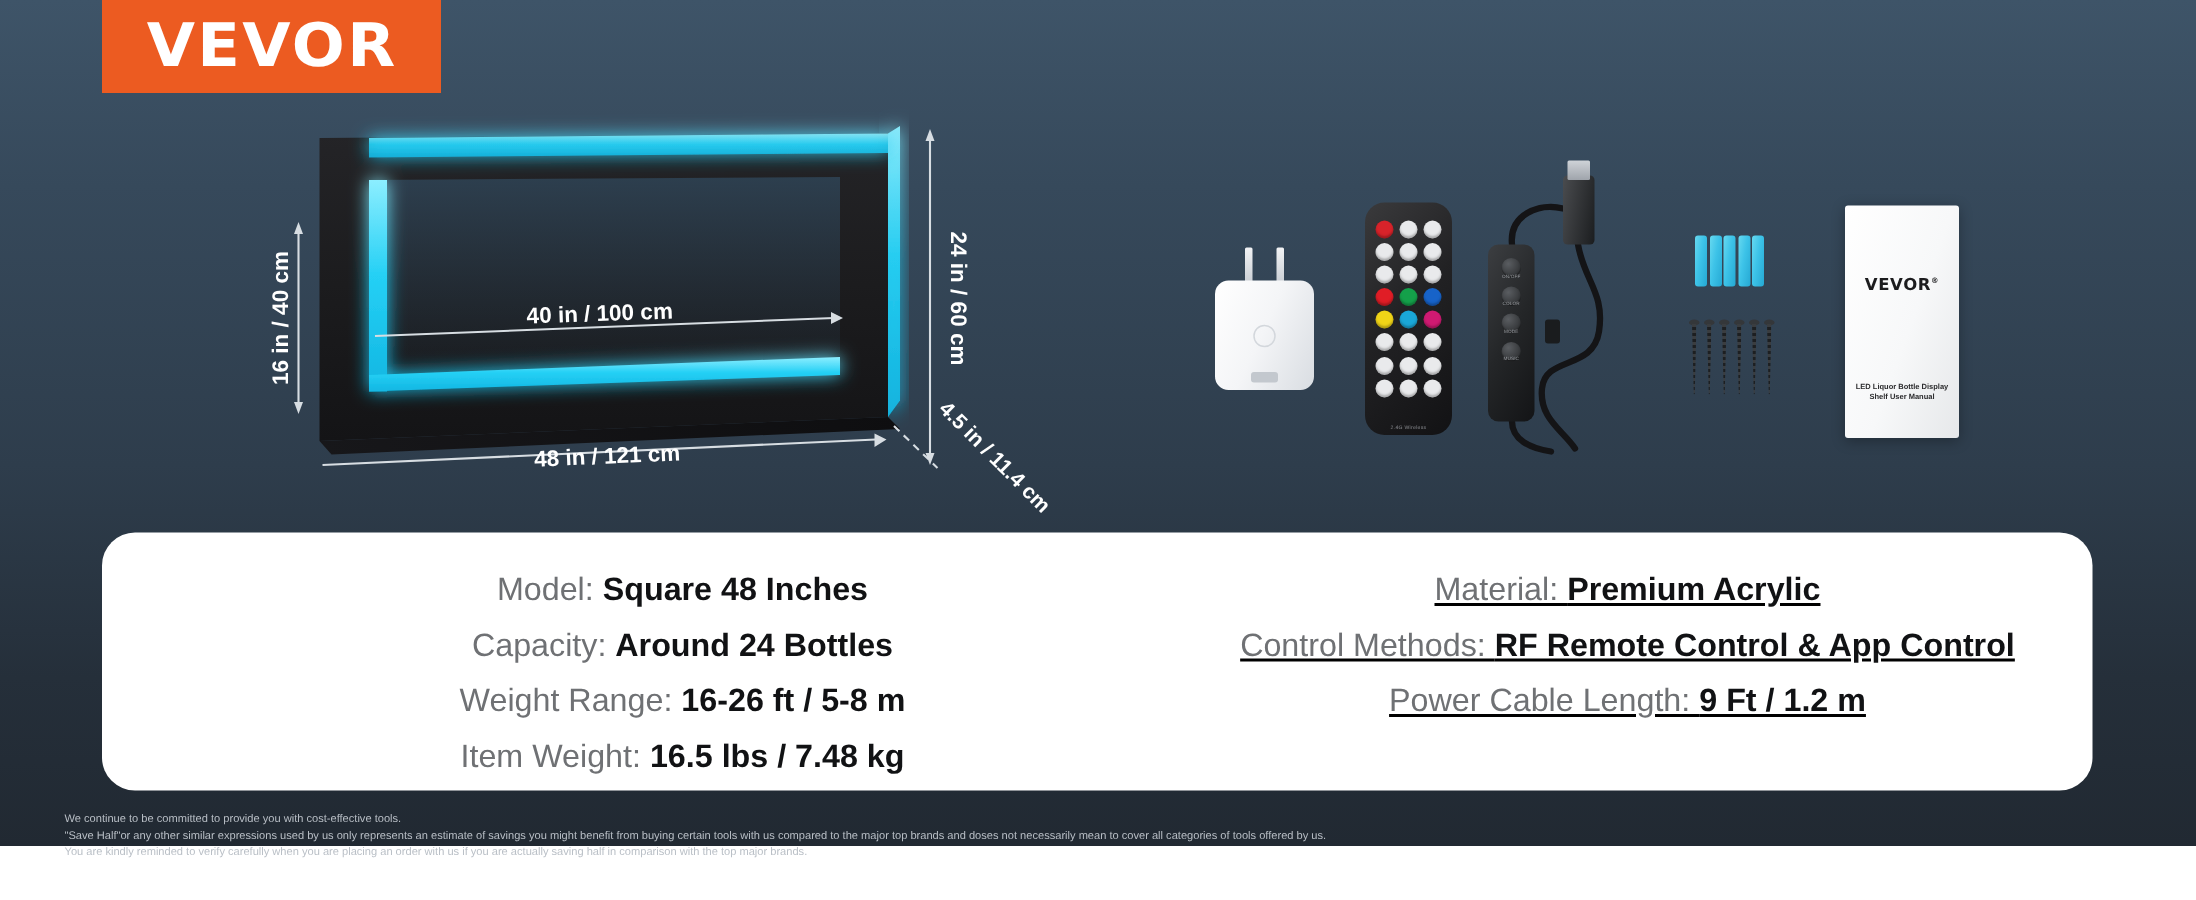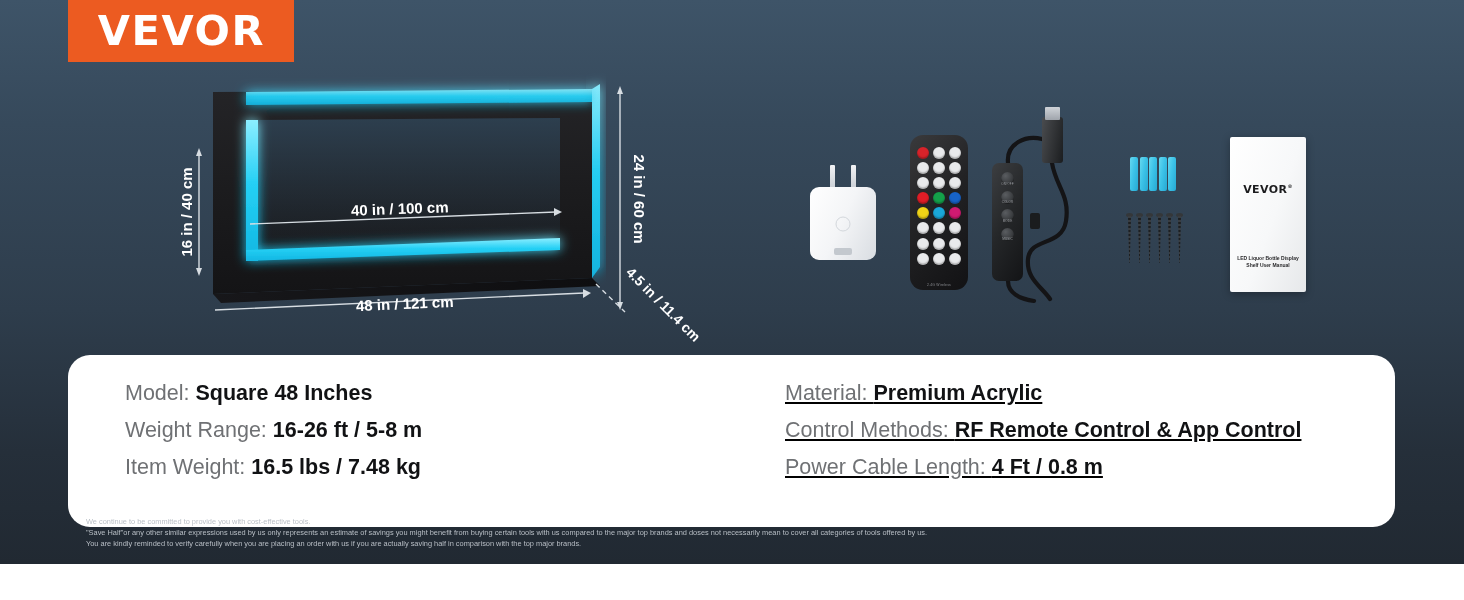--- a/index.html
+++ b/index.html
@@ -158,30 +158,30 @@
 
   
   #spec-card {
     position: absolute; left: 68px; top: 355px;
     width: 1327px; height: 172px;
     background: #fff;
     border-radius: 22px;
     display: flex;
     padding: 20px 0 0 57px;
   }
-  .spec-col { display: flex; flex-direction: column; gap: 1px; }
+  .spec-col { display: flex; flex-direction: column; gap: 1px; align-items: center; }
   #spec-col-left  { width: 660px; }
   #spec-col-right { width: 600px; text-decoration: underline; }
   .spec-row { font-size: 21.5px; line-height: 36px; white-space: nowrap; }
   .spec-label { color: #6f7174; }
   .spec-value { color: #111214; font-weight: bold; }
 
   
   #disclaimer {
-    position: absolute; left: 43px; top: 516px; width: 1340px; margin-left: 43px;
+    position: absolute; left: 43px; top: 540px; width: 1340px;
   }
   .disclaimer-line {
     color: #b9bfc6;
     font-size: 7.4px;
     line-height: 11.2px;
     white-space: nowrap;
     font-family: "Liberation Sans", sans-serif;
   }
 </style>
 </head>
@@ -377,27 +377,28 @@
       <div class="manual-brand">
         <span>VEVOR</span><sup>®</sup>
       </div>
       <div class="manual-title">LED Liquor Bottle Display Shelf User Manual</div>
     </div>
   </div>
 
   <div id="spec-card">
     <div class="spec-col" id="spec-col-left">
         <div class="spec-row"><span class="spec-label">Model: </span><span class="spec-value">Square 48 Inches</span></div>
+        <div class="spec-row"><span class="spec-label">Capacity: </span><span class="spec-value">Around 24 Bottles</span></div>
         <div class="spec-row"><span class="spec-label">Weight Range: </span><span class="spec-value">16-26 ft / 5-8 m</span></div>
         <div class="spec-row"><span class="spec-label">Item Weight: </span><span class="spec-value">16.5 lbs / 7.48 kg</span></div>
       </div>
     <div class="spec-col" id="spec-col-right">
         <div class="spec-row"><span class="spec-label">Material: </span><span class="spec-value">Premium Acrylic</span></div>
         <div class="spec-row"><span class="spec-label">Control Methods: </span><span class="spec-value">RF Remote Control &amp; App Control</span></div>
-        <div class="spec-row"><span class="spec-label">Power Cable Length: </span><span class="spec-value">4 Ft / 0.8 m</span></div>
+        <div class="spec-row"><span class="spec-label">Power Cable Length: </span><span class="spec-value">9 Ft / 1.2 m</span></div>
       </div>
   </div>
 
   <div id="disclaimer">
       <div class="disclaimer-line">We continue to be committed to provide you with cost-effective tools.</div>
       <div class="disclaimer-line">"Save Half"or any other similar expressions used by us only represents an estimate of savings you might benefit from buying certain tools with us compared to the major top brands and doses not necessarily mean to cover all categories of tools offered by us.</div>
       <div class="disclaimer-line">You are kindly reminded to verify carefully when you are placing an order with us if you are actually saving half in comparison with the top major brands.</div>
     </div>
 
 </div>

